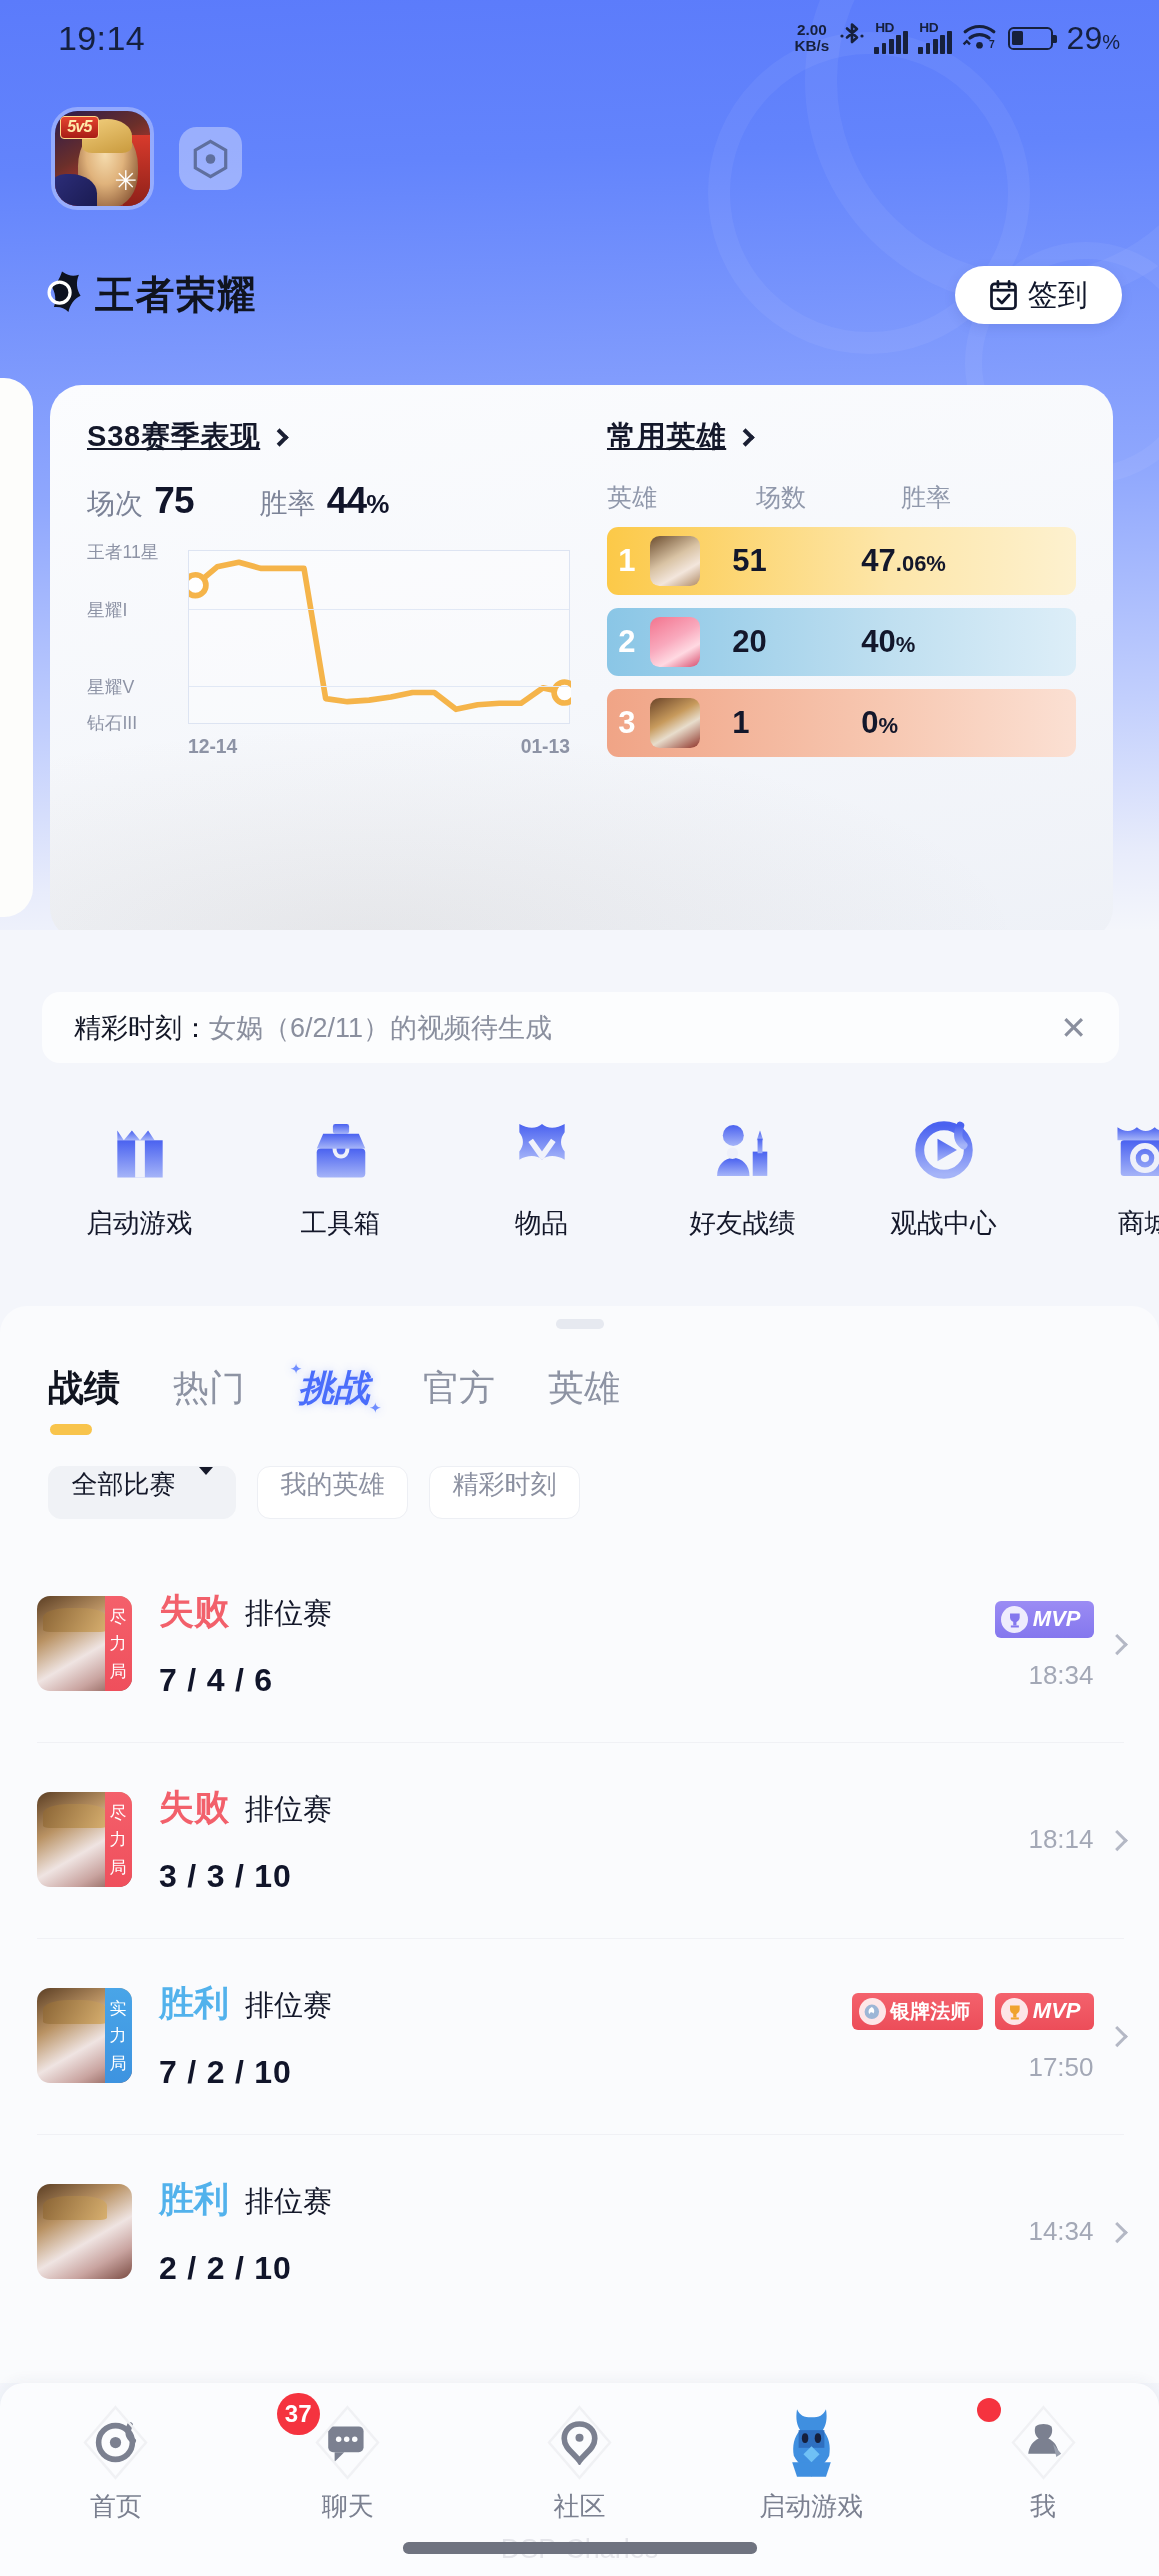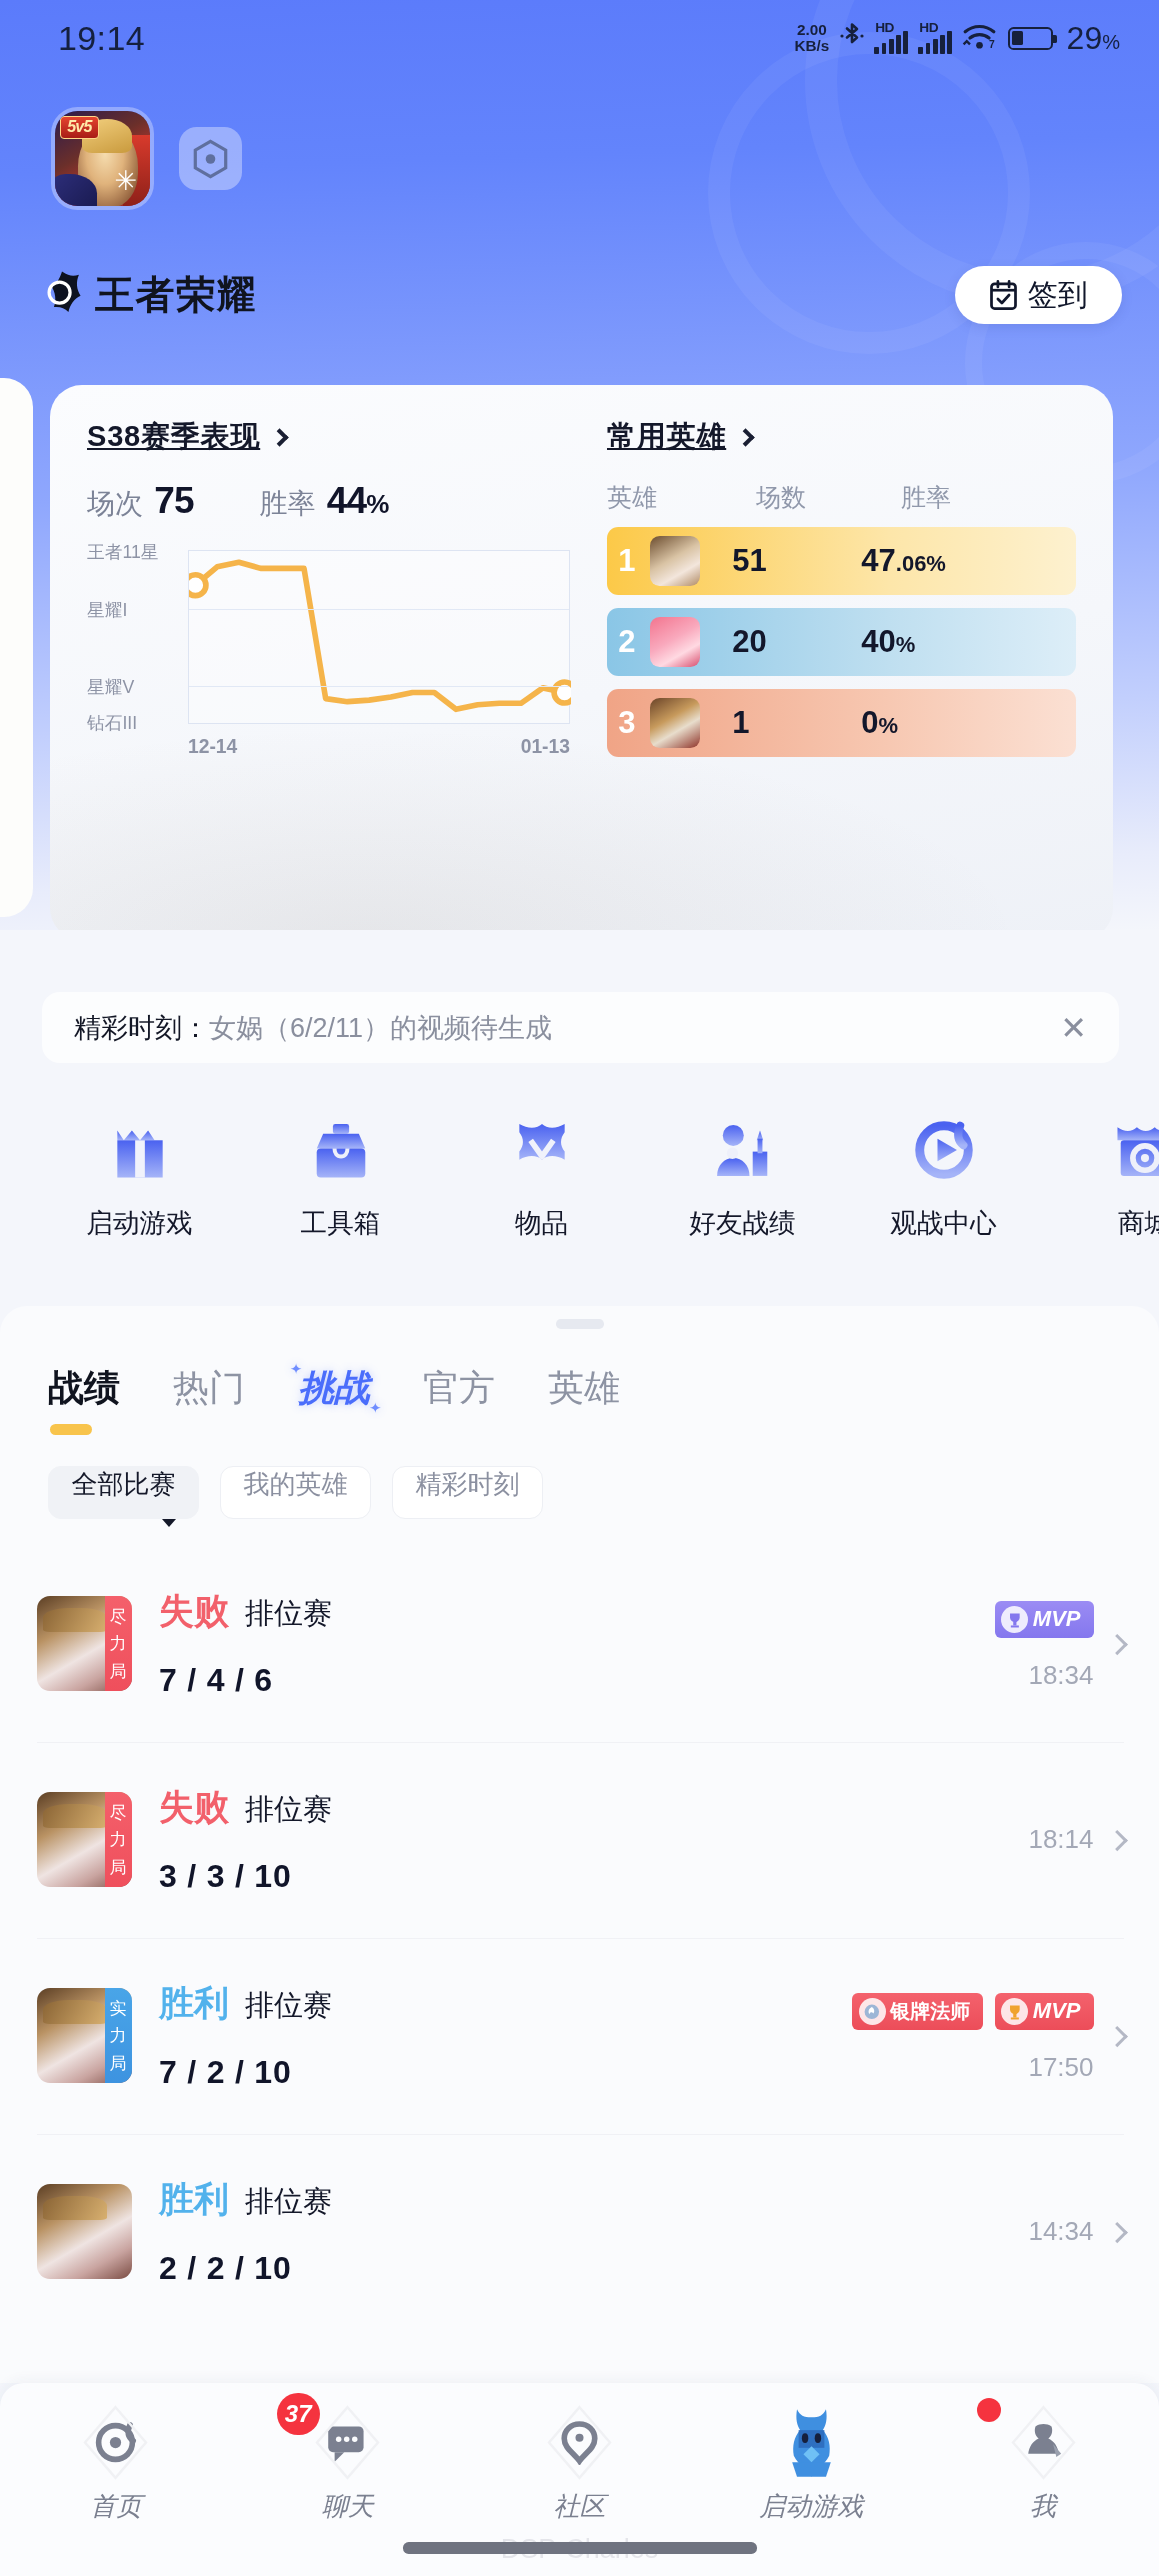--- a/index.html
+++ b/index.html
@@ -186,22 +186,22 @@
   }
   .grabber { position:absolute; left:50%; transform:translateX(-50%); top: 13px; width: 48px; height: 9.7px; background:#e6e9f0; border-radius: 4.8px;}
   .tabs { display:flex; align-items:flex-end; padding: 58px 0 0 48px; gap: 53px; }
   .tab { font-size: 36px; color:#8d93a3; position:relative; padding-bottom: 4.8px; }
   .tab.active { color:#10141f; font-weight: 700; }
   .tab.special { color:#4a6dfb; font-weight:700; font-style: italic; text-shadow: 0 0 8px rgba(90,120,255,0.35); }
   .tab-underline { position:absolute; left: 1.6px; bottom: -17.7px; width: 42px; height: 11.3px; background:#f8c44c; border-radius: 6.4px; }
   .tab .spark { position:absolute; font-size:14.5px; color:#6f8dff; }
   .chips { display:flex; gap: 21px; padding: 48px 0 0 48px; }
   .chip {
-    height: 53px; border-radius: 13px; display:flex; align-items:flex-end; gap: 17px;
-    padding: 0 22.5px; font-size: 26px; color:#8b90a0; border: 1.6px solid #edeff4; background:#fff;flex-direction:column;
+    height: 53px; border-radius: 13px; display:flex; align-items:flex-start; gap: 23px;
+    padding: 0 22.5px; font-size: 26px; color:#8b90a0; border: 1.6px solid #edeff4; background:#fff;
   }
   .chip.solid { background:#f0f2f6; border-color:#f0f2f6; color:#15192a; }
   .chip .cv { width:0;height:0;border-left:7.2px solid transparent;border-right:7.2px solid transparent;border-top:8px solid #15192a;}
 
   
   .matches { margin-top: 27px; }
   .match {
     height: 196px; display:flex; align-items:center; padding: 0 35px 0 37px; position:relative;
   }
   .match + .match:before {
@@ -238,21 +238,21 @@
   .m-row-right { margin-left:auto; display:flex; align-items:center; gap: 16px; }
   .m-chev { width: 14.5px; height: 14.5px; border-top: 3.2px solid #b4b8c5; border-right: 3.2px solid #b4b8c5; transform: rotate(45deg); }
   .m-stack { display:flex; flex-direction:column; align-items:flex-end; gap: 11.3px; }
 
   
   .bottomnav {
     position:absolute; left:0; bottom:0; width: 1159px; height: 193px;
     background:#fbfcfe; border-radius: 24px 24px 0 0; display:flex;
     box-shadow: 0 -2.4px 13px rgba(40,50,90,0.05);
   }
-  .nav-item { flex:1; display:flex; flex-direction:column; align-items:center; padding-top: 21px; position:relative;font-style:italic; }
+  .nav-item { flex:1; display:flex; flex-direction:column; align-items:center; padding-top: 21px; position:relative; }
   .nav-ico { width: 77px; height: 77px; display:flex; align-items:center; justify-content:center; position:relative; }
   .nav-label { margin-top: 8px; font-size: 26px; color:#7b8090; }
   .nav-badge {
     position:absolute; top: 9.7px; left: 45px; min-width: 42px; height: 42px; border-radius: 21px;
     background:#f5333f; color:#fff; font-size: 24px; font-weight: 700;
     display:flex; align-items:center; justify-content:center; padding: 0 8px;
   }
   .nav-dot { position:absolute; top: 14.5px; left: 50px; width: 24px; height: 24px; border-radius:50%; background:#f5333f;}
   .gesture-bar { position:absolute; left:50%; transform:translateX(-50%); bottom: 22.5px; width: 354px; height: 11.3px; background:#6f7380; border-radius: 5.6px;}
   .wm { position:absolute; left:50%; transform:translateX(-50%); bottom: 11.3px; font-size: 27px; color: rgba(110,115,130,0.16); white-space:nowrap;}

